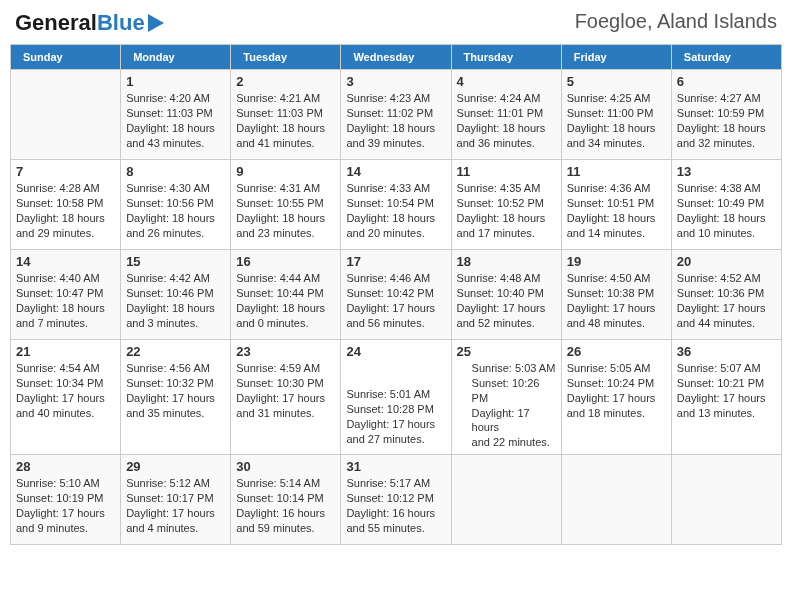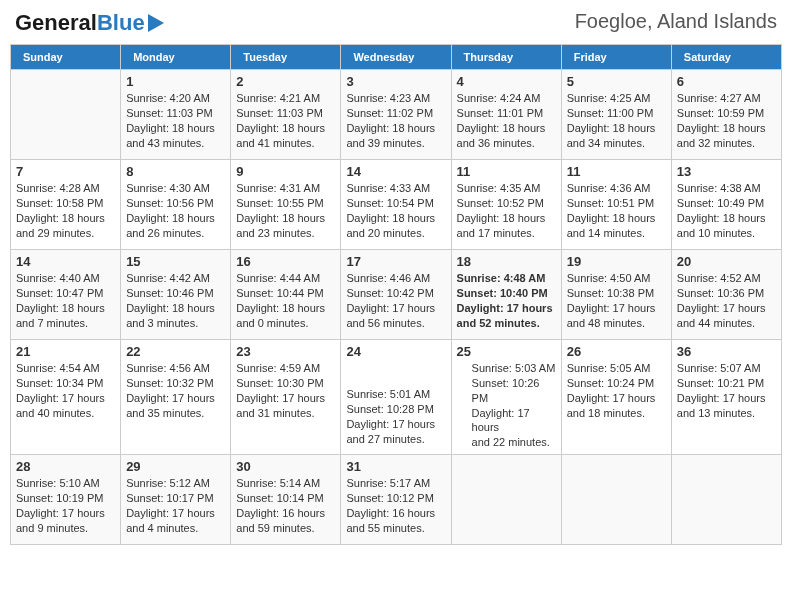--- a/index.html
+++ b/index.html
@@ -249,21 +249,21 @@
         </td>
         <td>
           <span class="day-num">17</span>
           <div class="cell-content" style="white-space: pre-line;">Sunrise: 4:46 AM
 Sunset: 10:42 PM
 Daylight: 17 hours
 and 56 minutes.</div>
         </td>
         <td>
           <span class="day-num">18</span>
-          <div class="cell-content" style="white-space: pre-line; font-weight: bold;">Sunrise: 4:48 AM
+          <div class="cell-content" style="white-space: pre-line;">Sunrise: 4:48 AM
 Sunset: 10:40 PM
 Daylight: 17 hours
 and 52 minutes.</div>
         </td>
         <td>
           <span class="day-num">19</span>
           <div class="cell-content" style="white-space: pre-line;">Sunrise: 4:50 AM
 Sunset: 10:38 PM
 Daylight: 17 hours
 and 48 minutes.</div>

